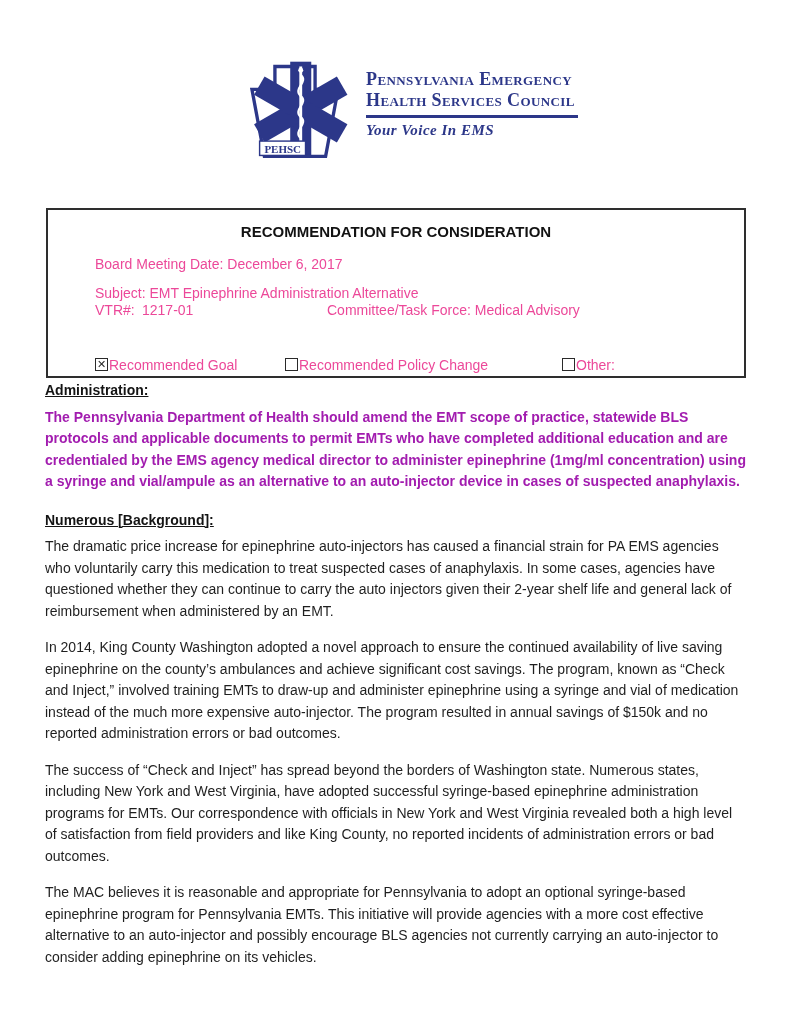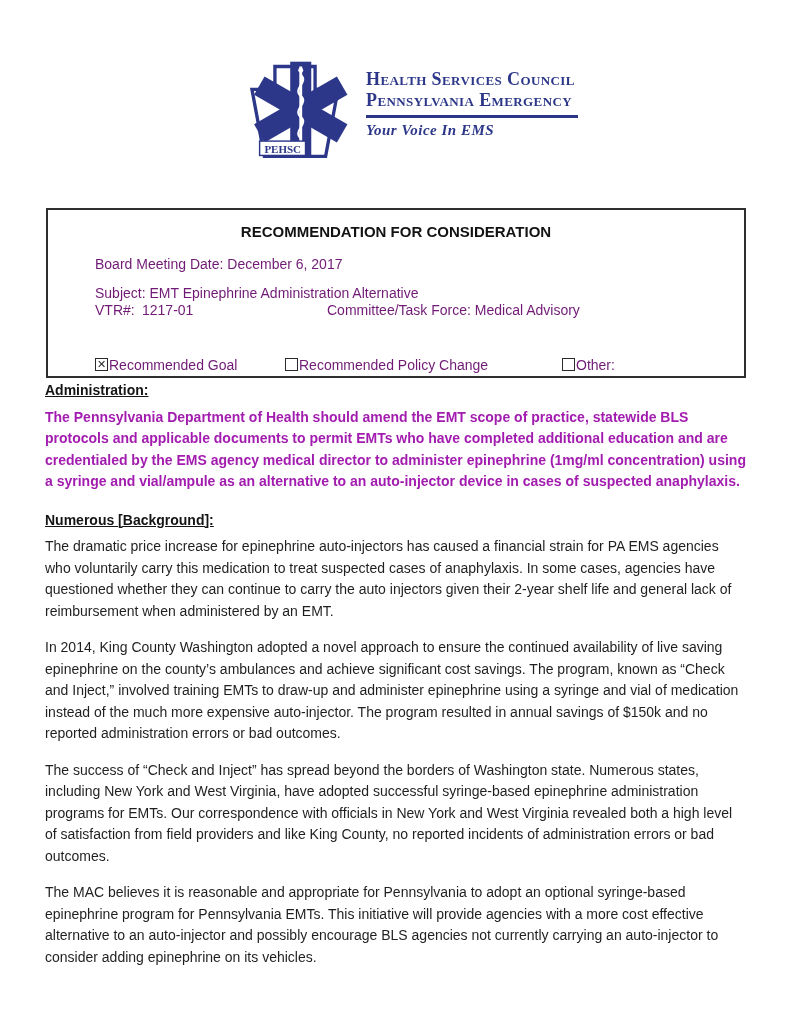--- a/index.html
+++ b/index.html
@@ -16,21 +16,21 @@
     color:#2c3789;font-size:18px;line-height:21px;letter-spacing:.4px;white-space:nowrap;
   }
   .logo-rule{height:3px;background:#2c3789;margin-top:4px;width:212px;}
   .logo-tagline{
     font-family:"Liberation Serif",serif;font-style:italic;font-weight:bold;
     color:#2c3789;font-size:15px;margin-top:4px;letter-spacing:.5px;
   }
   
   .hbox{position:absolute;left:46px;top:178px;width:696px;height:166px;border:2px solid #2e2e2e;background:#fff;margin-top:30px;}
   .hbox-title{position:absolute;top:13px;left:0;right:0;text-align:center;font-weight:bold;font-size:15px;color:#121212;}
-  .hrow{position:absolute;left:47px;right:12px;font-size:14px;color:#701a75;white-space:nowrap;}
+  .hrow{position:absolute;left:47px;right:12px;font-size:14px;color:#ec4899;white-space:nowrap;}
   .row-date{top:46px;}
   .row-subject{top:75px;}
   .row-vtr{top:92px;}
   .row-check{top:134px;height:16px;}
   .vtr-value{position:absolute;left:47px;}
   .committee{position:absolute;left:232px;}
   .chk-item{position:absolute;top:13px;white-space:nowrap;}
   .chk-0{left:0;}
   .chk-1{left:190px;}
   .chk-2{left:467px;}
@@ -70,22 +70,22 @@
         <line x1="0" y1="-45" x2="0" y2="45" stroke-width="3"></line>
         <path d="M0 -36 C9 -29 -9 -22 0 -14 C9 -7 -9 0 0 8 C9 15 -9 22 0 30" stroke-width="2.2"></path>
         <circle cx="0" cy="-41" r="2.6" fill="#ffffff" stroke="none"></circle>
       </g>
       <rect x="28" y="90" width="48" height="15" fill="#ffffff" stroke="#2c3789" stroke-width="1.5"></rect>
       <text x="33" y="102" font-size="11.5" font-weight="bold" fill="#2c3789" font-family="Liberation Serif, serif">PEHSC</text>
     </svg>
   </div>
 
   <div class="logo-text">
+    <div class="org-line">Pennsylvania Emergency</div>
     <div class="org-line">Health Services Council</div>
-    <div class="org-line">Pennsylvania Emergency</div>
     <div class="logo-rule"></div>
     <div class="logo-tagline">Your Voice In EMS</div>
   </div>
 
   <div class="hbox">
     <div class="hbox-title">RECOMMENDATION FOR CONSIDERATION</div>
 
     <div class="hrow row-date">Board Meeting Date: December 6, 2017</div>
     <div class="hrow row-subject">Subject: EMT Epinephrine Administration Alternative</div>
 

